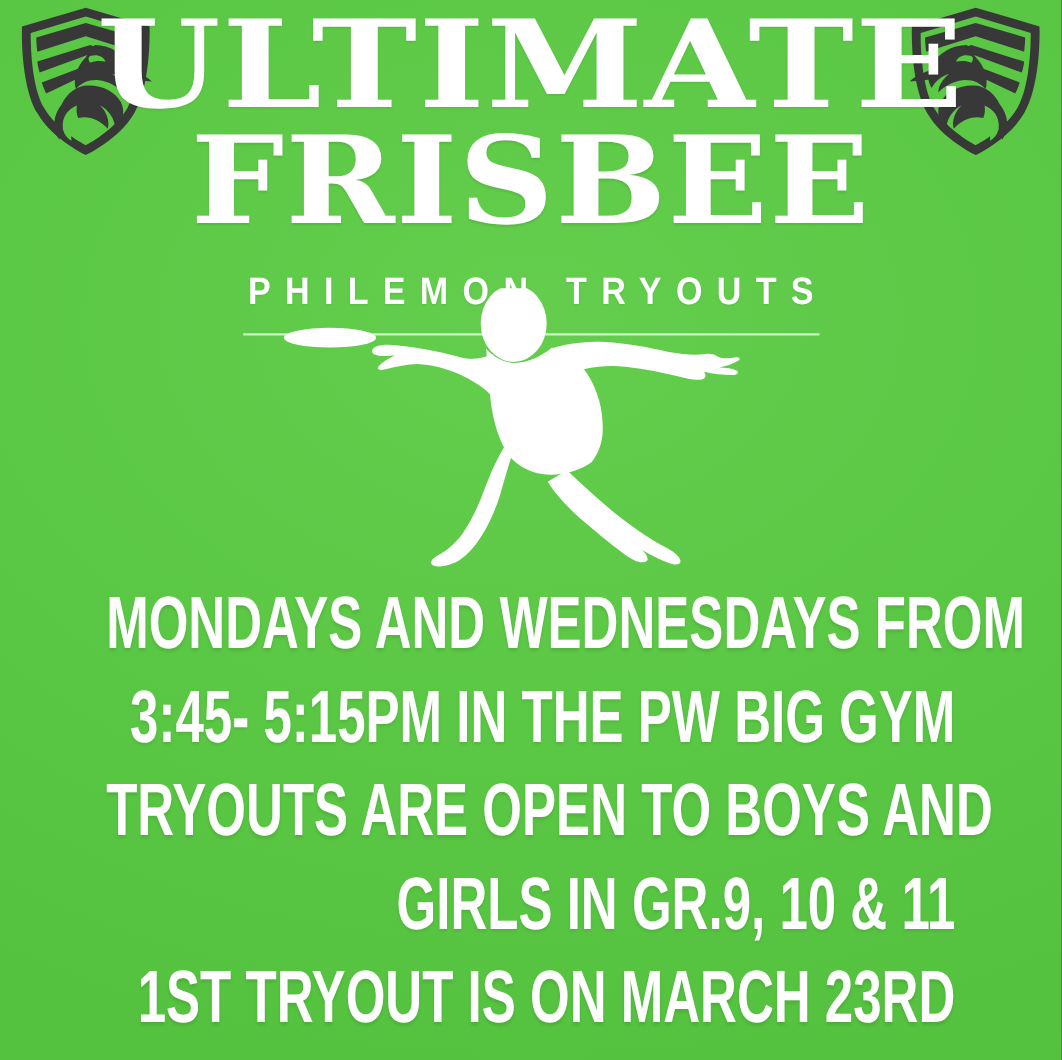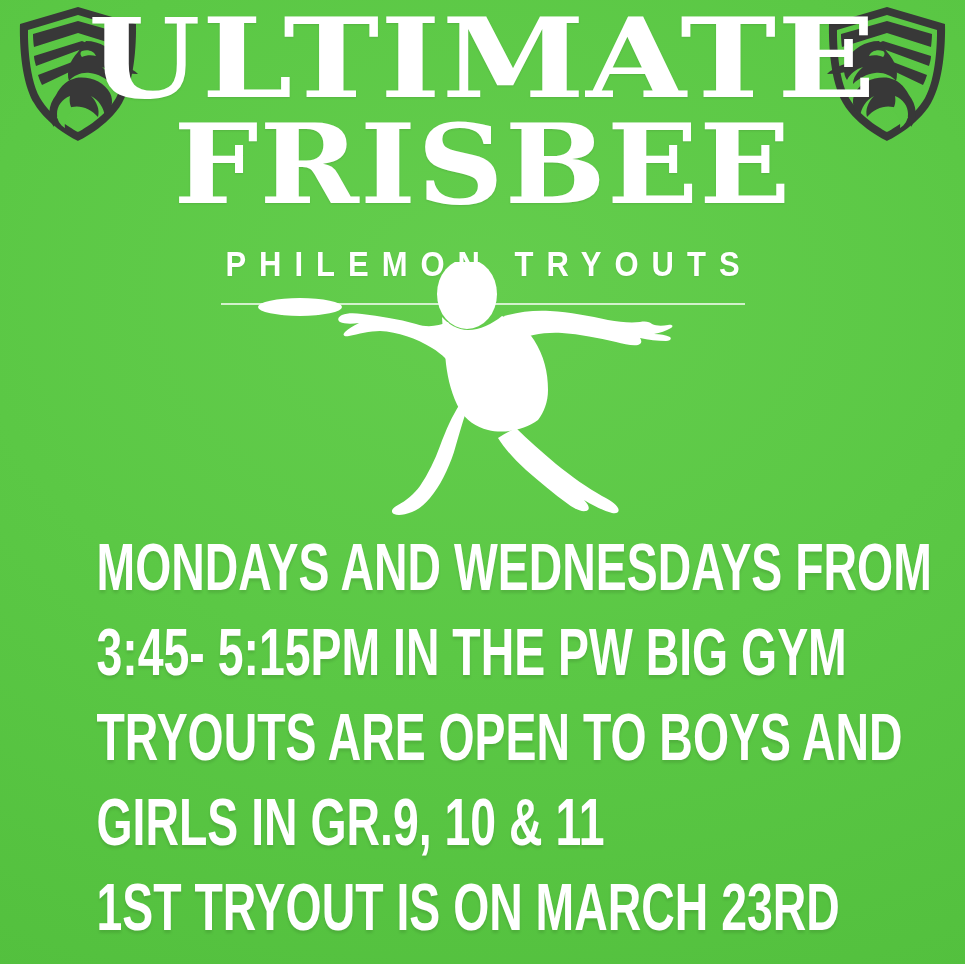--- a/index.html
+++ b/index.html
@@ -88,21 +88,21 @@
     height: 262px;
   }
   .athlete svg { display: block; width: 100%; height: 100%; }
 
   
   .body-copy {
     position: absolute;
     left: 0;
     right: 0;
     top: 524px;
-    text-align: left;
+    text-align: right;
   }
   .copy-line {
     color: #ffffff;
     font-family: "Liberation Sans", sans-serif;
     font-weight: 700;
     font-size: 58px;
     line-height: 85px;
     letter-spacing: 0px;
     white-space: nowrap;
     transform: scaleX(0.80) scaleY(1.16);

